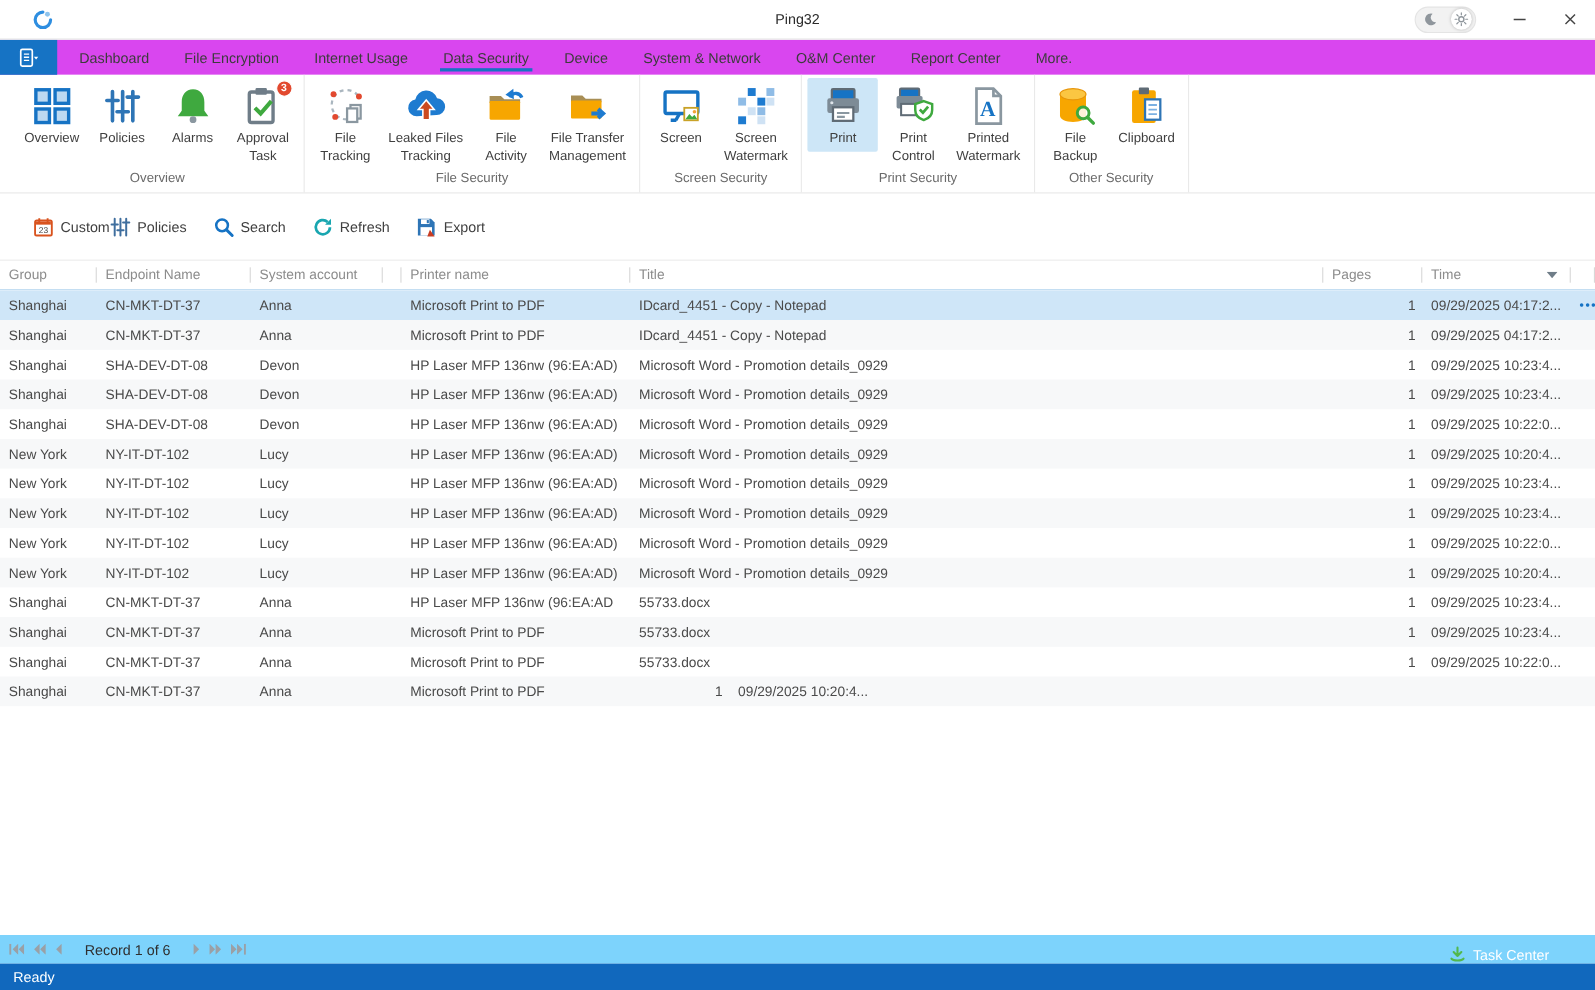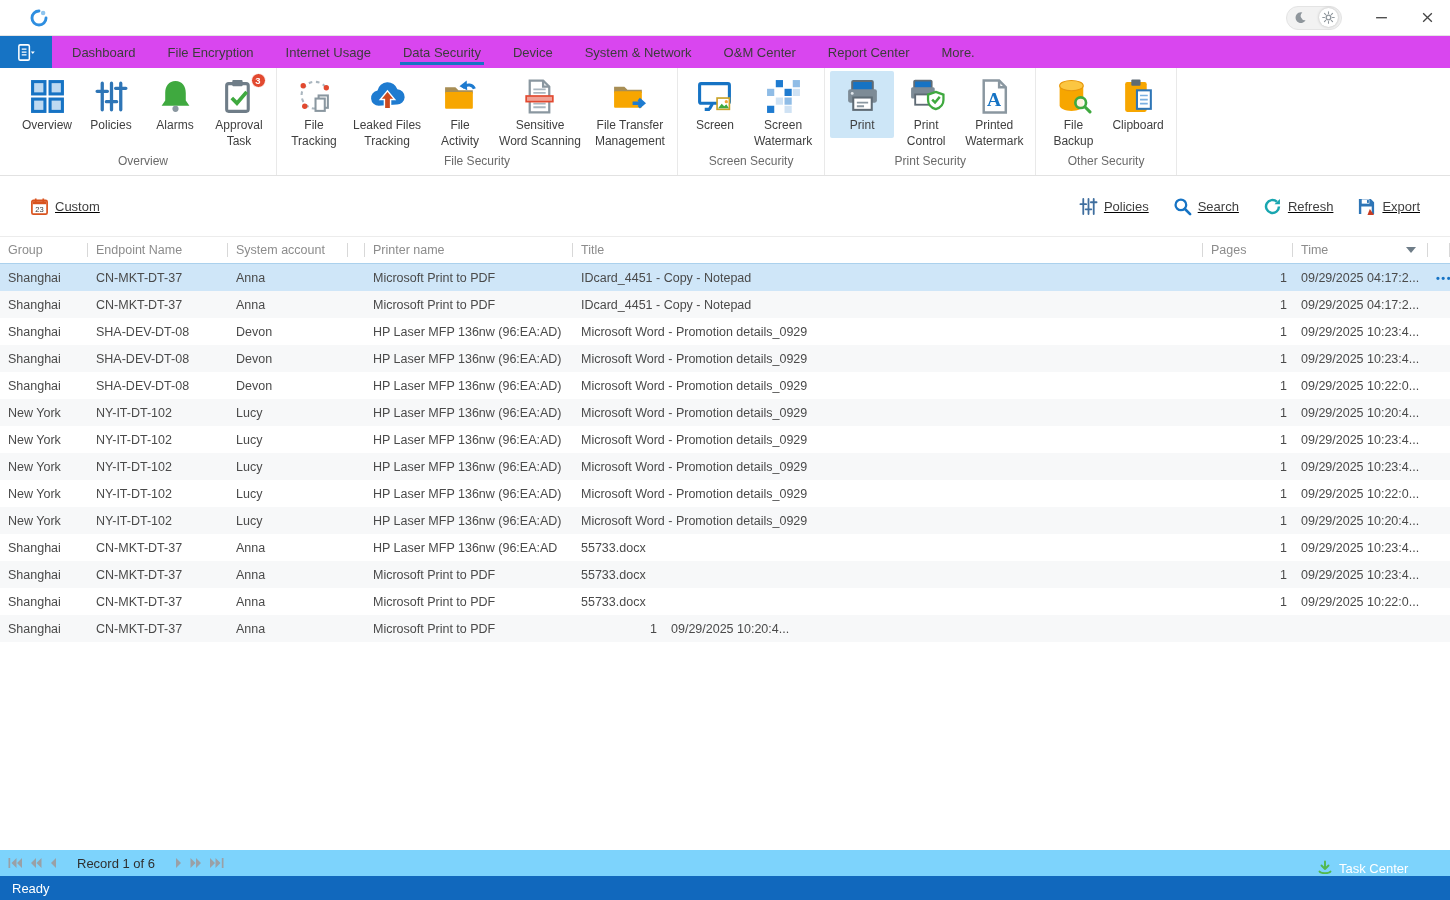--- a/index.html
+++ b/index.html
@@ -32,21 +32,21 @@
   .rgroup{display:flex;flex-direction:column;border-right:1px solid #e9e9e9;padding:0 5px;}
   .ritems{display:flex;align-items:flex-start;padding-top:3px;flex:1;}
   .ritem{min-width:64px;padding:7px 7px 4px;display:flex;flex-direction:column;align-items:center;border-radius:2px;}
   .ritem.selected{background:#cde6f7;}
   .ricon{width:37px;height:37px;position:relative;}
   .ricon svg{width:100%;height:100%;}
   .badge{position:absolute;top:-5px;right:-8px;background:#e2492f;color:#fff;font-size:9.5px;font-weight:bold;width:15px;height:15px;border-radius:50%;display:flex;align-items:center;justify-content:center;border:1px solid #fff;}
   .rlabel{margin-top:3px;font-size:12px;color:#3f3f3f;text-align:center;white-space:pre-line;line-height:1.3;}
   .rgroup-label{font-size:12px;color:#6a6a6a;text-align:center;padding:1px 0 7px;}
   
-  .actionbar{height:60px;display:flex;align-items:center;justify-content:space-between;padding:0 30px;background:#fff;text-decoration:underline;}
+  .actionbar{height:60px;display:flex;align-items:center;padding:0 30px;background:#fff;}
   .action{display:flex;align-items:center;gap:6px;font-size:13px;color:#3f3f3f;cursor:default;}
   .aicon{width:19px;height:19px;display:flex;}
   .aicon svg{width:100%;height:100%;}
   .action-right{display:flex;gap:24px;}
   
   .grid-header{display:flex;height:28px;align-items:center;border-top:1px solid #ececec;border-bottom:1px solid #abd1ed;font-size:12.5px;color:#8c8c8c;background:#fff;}
   .hcell{height:100%;display:flex;align-items:center;padding-left:8px;position:relative;}
   .hcell::after{content:'';position:absolute;right:0;top:6px;bottom:6px;width:1px;background:#d8d8d8;}
   .filter-arrow{margin-left:auto;margin-right:12px;width:10px;height:6px;display:flex;}
   .grid-body{font-size:12.5px;color:#4a4a4a;background:#fff;}
@@ -71,20 +71,21 @@
 
 <div class="window">
 
   <div class="titlebar">
     <span class="tb-logo">
         <svg viewBox="0 0 20 20">
           <path d="M10 2.2a7.8 7.8 0 1 0 7.8 7.8" fill="none" stroke="#2e8ee0" stroke-width="3.2" stroke-linecap="round"></path>
           <circle cx="14.6" cy="4.4" r="2.5" fill="#8ec4ee"></circle>
         </svg>
       </span>
+    <span class="tb-title">Ping32</span>
     <div class="tb-controls">
       <div class="theme-toggle">
         <span class="theme-moon">
             <svg viewBox="0 0 14 14">
               <path d="M9 1.5A5.8 5.8 0 1 0 12.5 10 4.8 4.8 0 0 1 9 1.5z" fill="#8f969c"></path>
             </svg>
           </span>
         <span class="theme-sun">
             <span style="display:flex;width:13px;height:13px;">
               <svg viewBox="0 0 14 14">
@@ -198,32 +199,20 @@
           </div>
           <div class="ritem">
             <div class="ricon"><svg viewBox="0 0 36 36">
                 <path d="M3 9h10l3 3h14v3H3z" fill="#a88e55"></path>
                 <rect x="3" y="13.5" width="27" height="16.5" rx="1" fill="#f7a600"></rect>
                 <path d="M20 9.5c4.5-4.5 10-3 11.5 1" fill="none" stroke="#1e7bd0" stroke-width="3"></path>
                 <path d="M24 2.5L17 8l7.5 4z" fill="#1e7bd0"></path>
               </svg></div>
             <div class="rlabel">File
 Activity</div>
-          </div>
-          <div class="ritem">
-            <div class="ricon"><svg viewBox="0 0 36 36">
-                <path d="M8.5 2.5h13l6 6v25h-19z" fill="#fff" stroke="#8a97a0" stroke-width="2.2"></path>
-                <path d="M21.5 2.5v6h6" fill="none" stroke="#8a97a0" stroke-width="2.2"></path>
-                <g stroke="#aab6bf" stroke-width="1.8">
-                  <path d="M12 11h12M12 14.5h12M12 25h12M12 28.5h12"></path>
-                </g>
-                <rect x="5" y="17.5" width="26" height="5.5" fill="#f0a296" stroke="#e2492f" stroke-width="1.6"></rect>
-              </svg></div>
-            <div class="rlabel">Sensitive
-Word Scanning</div>
           </div>
           <div class="ritem">
             <div class="ricon"><svg viewBox="0 0 36 36">
                 <path d="M3 8.5h10l3 3h14v3H3z" fill="#a88e55"></path>
                 <rect x="3" y="13" width="27" height="16" rx="1" fill="#f7a600"></rect>
                 <path d="M21 24.5h9.5M27 20.5l4.5 4-4.5 4" fill="none" stroke="#1e7bd0" stroke-width="3.4"></path>
               </svg></div>
             <div class="rlabel">File Transfer
 Management</div>
           </div>

